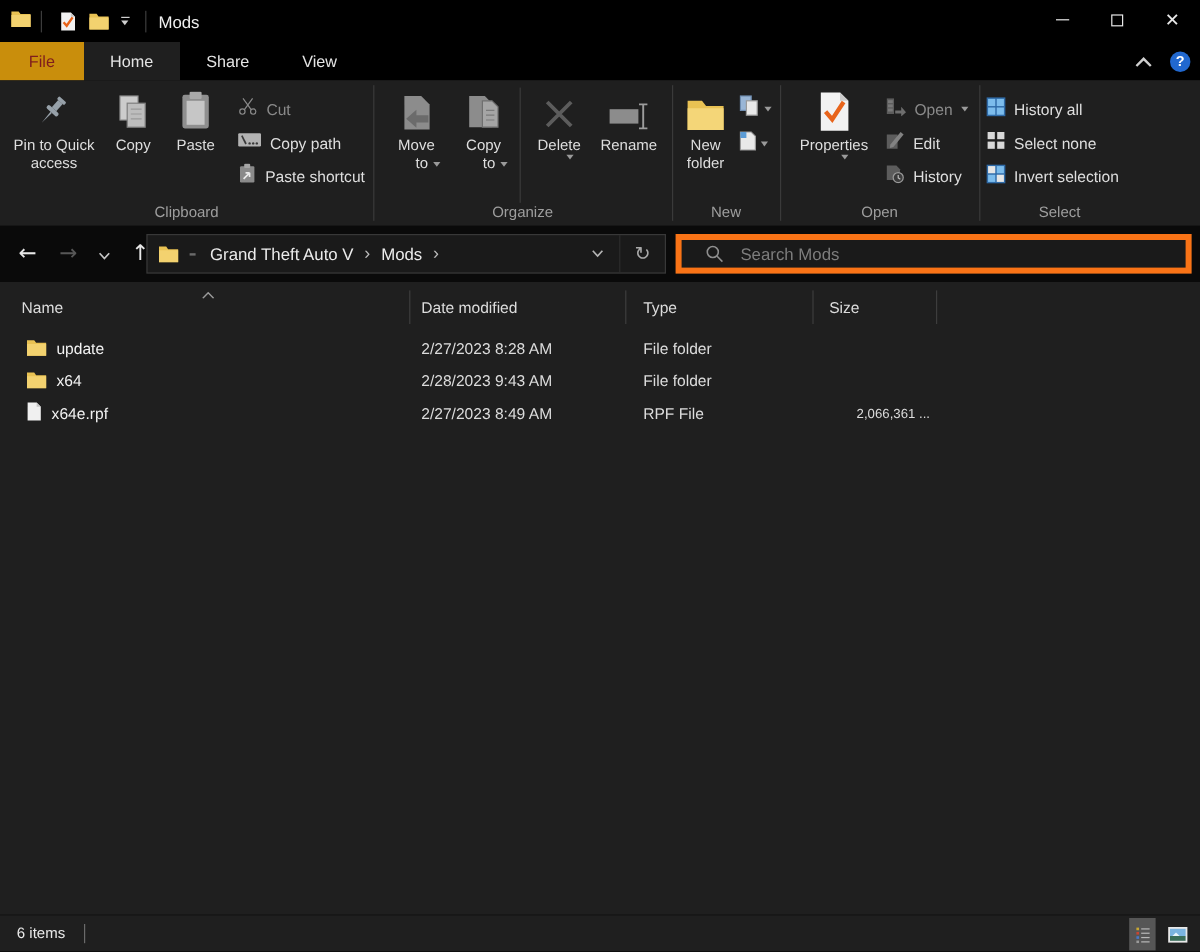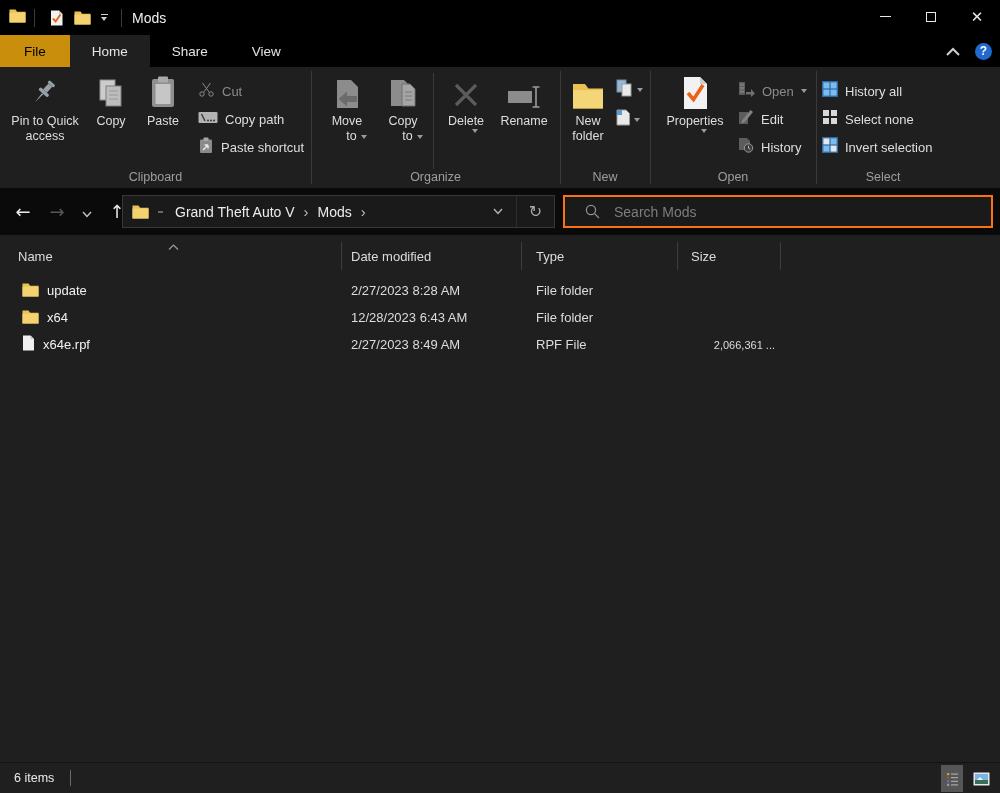--- a/index.html
+++ b/index.html
@@ -18,21 +18,21 @@
   .win-title { color:#f0f0f0; font-size:14px; margin-left:2px; }
   .caption-btns { position:absolute; right:0; top:0; height:33px; display:flex; }
   .cap-btn { width:46px; height:33px; display:flex; align-items:center; justify-content:center; color:#e8e8e8; }
   .cap-btn .minus { width:11px; height:1px; background:#e8e8e8; }
   .cap-btn .square { width:10px; height:10px; border:1px solid #e8e8e8; }
   .cap-btn.close { font-size:15px; }
 
   
   .tabrow { position:absolute; top:35px; left:0; width:1000px; height:32px; background:#000; display:flex; align-items:stretch; }
   .tab { padding:0 22px; display:flex; align-items:center; font-size:13.5px; color:#e4e4e4; }
-  .tab.file { background:#c98e0c; color:#000000; padding:0 24px; }
+  .tab.file { background:#c98e0c; color:#7f1d1d; padding:0 24px; }
   .tab.active { background:#1f1f1f; }
   .tabrow-right { position:absolute; right:0; top:35px; height:32px; display:flex; align-items:center; gap:14px; padding-right:8px; }
   .ribbon-collapse { width:16px; height:16px; display:flex; align-items:center; justify-content:center; }
   .help-btn { width:17px; height:17px; border-radius:50%; background:#2168cf; color:#fff; font-size:12px; font-weight:bold; display:flex; align-items:center; justify-content:center; }
 
   
   .ribbon { position:absolute; top:67px; left:0; width:1000px; height:121px; background:#1f1f1f; }
   .rgroup { position:absolute; top:0; height:121px; }
   .rgroup .glabel { position:absolute; bottom:4px; left:0; width:100%; text-align:center; font-size:12.5px; color:#9e9e9e; }
   .rsep { position:absolute; top:4px; width:1px; height:113px; background:#3a3a3a; }
@@ -51,21 +51,21 @@
   .nav-glyph { font-family:"DejaVu Sans",sans-serif; font-size:18px; color:#e8e8e8; width:34px; text-align:center; }
   .nav-glyph.disabled { color:#575757; }
   .nav-glyph.small { width:26px; }
   .addressbar { position:absolute; left:122px; top:7px; width:433px; height:33px; background:#1a1a1a; border:1px solid #383838; display:flex; align-items:center; }
   .addr-dash { width:5px; height:2px; background:#6a6a6a; margin:0 8px 0 9px; }
   .crumb { font-size:14px; color:#ececec; padding:0 4px; }
   .crumb-chev { font-size:15px; color:#bdbdbd; padding:0 5px; }
   .addr-right { margin-left:auto; display:flex; align-items:center; height:100%; }
   .addr-dd { width:36px; height:100%; display:flex; align-items:center; justify-content:center; }
   .addr-refresh { width:38px; height:100%; display:flex; align-items:center; justify-content:center; border-left:1px solid #2c2c2c; color:#a9a9a9; font-size:16px; font-family:"DejaVu Sans",sans-serif; }
-  .searchbar { position:absolute; left:563px; top:7px; width:430px; height:33px; background:#1a1a1a; border:2px solid #f97316; display:flex; align-items:center; }
+  .searchbar { position:absolute; left:563px; top:7px; width:430px; height:33px; background:#1a1a1a; border:5px solid #f97316; display:flex; align-items:center; }
   .searchbar input { background:transparent; border:none; outline:none; color:#cfcfcf; font-size:14px; width:330px; font-family:"Liberation Sans",sans-serif; }
   .searchbar input::placeholder { color:#7d7d7d; }
   .search-icon-wrap { padding:0 14px 0 20px; display:flex; }
 
   
   .content { position:absolute; top:235px; left:0; width:1000px; height:527px; background:#1f1f1f; }
   .sort-caret { position:absolute; top:1px; left:168px; }
   .colheads { position:absolute; top:5px; left:0; width:1000px; height:32px; display:grid; grid-template-columns:342px 180px 156px 103px 1fr; align-items:center; }
   .colhead { font-size:13px; color:#dcdcdc; height:28px; display:flex; align-items:center; border-right:1px solid #3d3d3d; }
   .colhead.c-name { padding-left:18px; }
@@ -472,21 +472,21 @@
         <span class="fsize"></span>
       </div>
       <div class="frow">
         <span class="fname">
             <span><svg width="17" height="15" viewBox="0 0 17 15">
                 <path d="M0.5 1.5h6l1.6 2.2h8.4v10.8H0.5z" fill="#e9c253"></path>
                 <path d="M0.5 4.6h16v9.9h-16z" fill="#f3d26f"></path>
               </svg></span>
             <span>x64</span>
           </span>
-        <span class="fdate">12/28/2023 6:43 AM</span>
+        <span class="fdate">2/28/2023 9:43 AM</span>
         <span class="ftype">File folder</span>
         <span class="fsize"></span>
       </div>
       <div class="frow">
         <span class="fname">
             <span><svg width="13" height="16" viewBox="0 0 13 16">
                 <path d="M1 .5h7.5L12 4v11.5H1z" fill="#f0f0f0"></path>
                 <path d="M8.5 .5L12 4H8.5z" fill="#c6c6c6"></path>
               </svg></span>
             <span>x64e.rpf</span>

